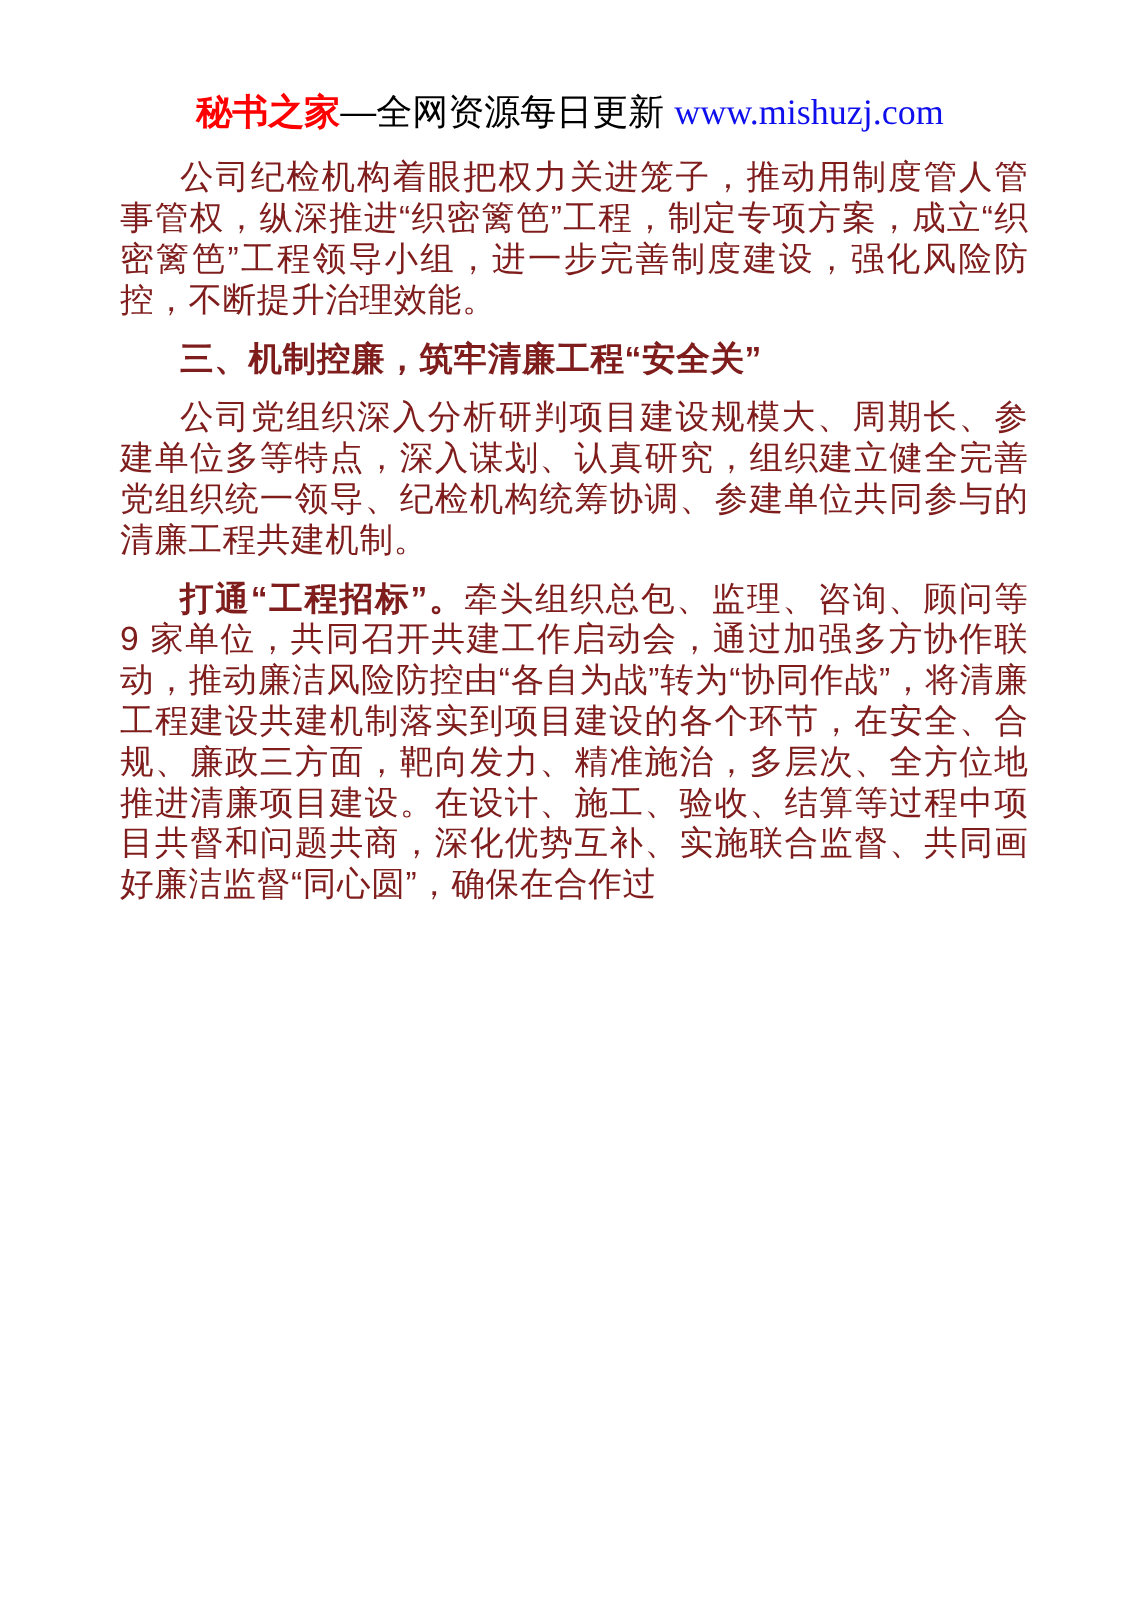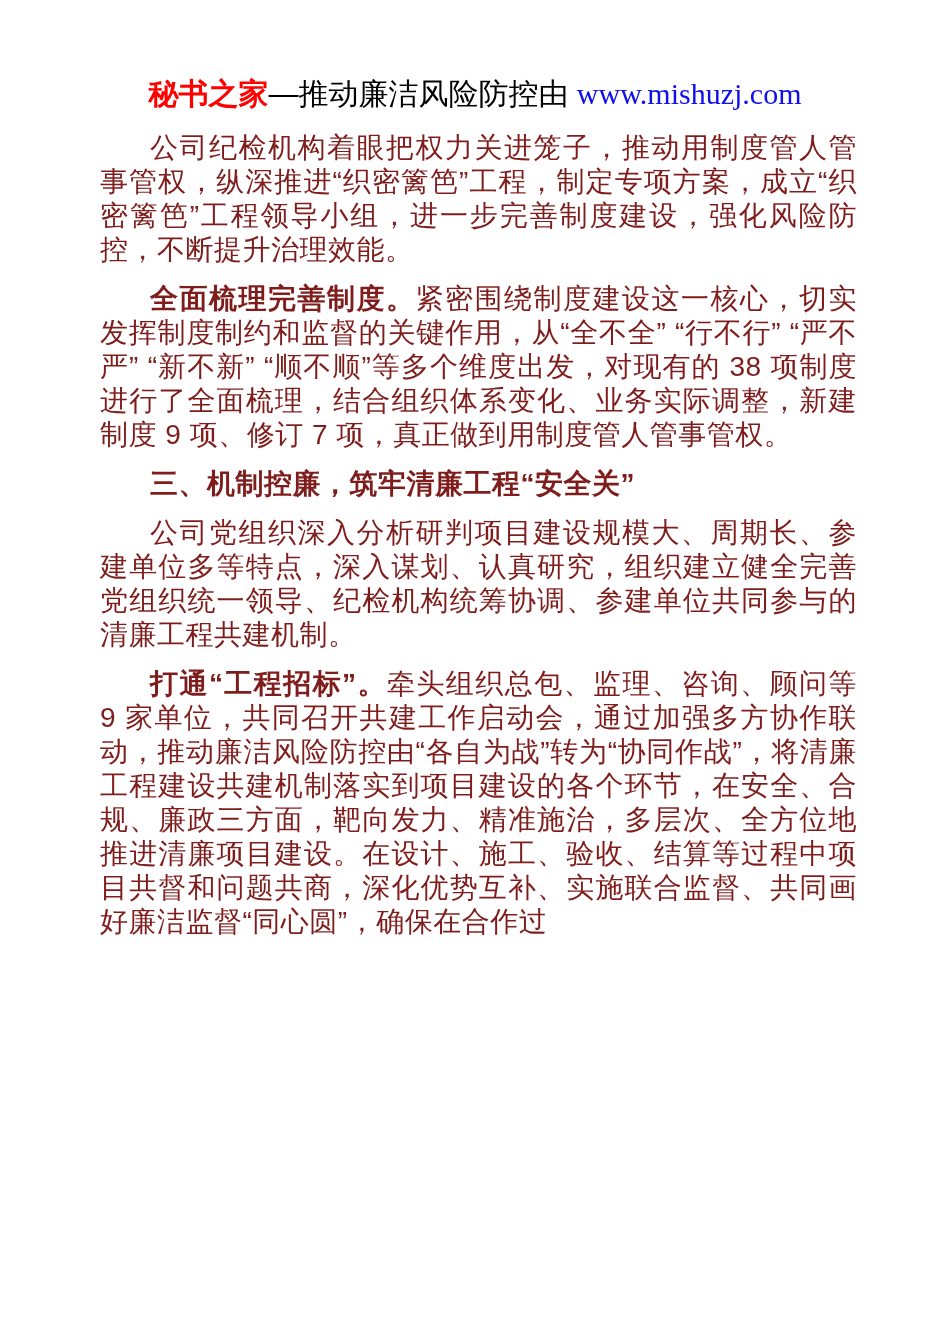--- a/index.html
+++ b/index.html
@@ -48,22 +48,21 @@
   }
   .article .lead {
     font-weight: bold;
   }
 </style>
 </head>
 <body>
 
 <div class="page">
   <div class="doc-header">
-    <span class="brand" style="color: rgb(255, 0, 0);">秘书之家</span><span class="tagline" style="color: rgb(0, 0, 0);">—推动廉洁风险防控由 </span><a class="site-url" href="#" style="color: rgb(15, 15, 238); font-family: Liberation Serif, serif;">www.mishuzj.com</a>
+    <span class="brand" style="color: rgb(255, 0, 0);">秘书之家</span><span class="tagline" style="color: rgb(0, 0, 0);">—全网资源每日更新 </span><a class="site-url" href="#" style="color: rgb(15, 15, 238); font-family: Liberation Serif, serif;">www.mishuzj.com</a>
   </div>
   <div class="article" id="article" style="color: #7f1d1d;">
       <p class="para">公司纪检机构着眼把权力关进笼子，推动用制度管人管事管权，纵深推进“织密篱笆”工程，制定专项方案，成立“织密篱笆”工程领导小组，进一步完善制度建设，强化风险防控，不断提升治理效能。</p>
-      <p class="para"><span class="lead">全面梳理完善制度。</span>紧密围绕制度建设这一核心，切实发挥制度制约和监督的关键作用，从“全不全” “行不行” “严不严” “新不新” “顺不顺”等多个维度出发，对现有的 38 项制度进行了全面梳理，结合组织体系变化、业务实际调整，新建制度 9 项、修订 7 项，真正做到用制度管人管事管权。</p>
       <p class="heading">三、机制控廉，筑牢清廉工程“安全关”</p>
       <p class="para">公司党组织深入分析研判项目建设规模大、周期长、参建单位多等特点，深入谋划、认真研究，组织建立健全完善党组织统一领导、纪检机构统筹协调、参建单位共同参与的清廉工程共建机制。</p>
       <p class="para"><span class="lead">打通“工程招标”。</span>牵头组织总包、监理、咨询、顾问等 9 家单位，共同召开共建工作启动会，通过加强多方协作联动，推动廉洁风险防控由“各自为战”转为“协同作战”，将清廉工程建设共建机制落实到项目建设的各个环节，在安全、合规、廉政三方面，靶向发力、精准施治，多层次、全方位地推进清廉项目建设。在设计、施工、验收、结算等过程中项目共督和问题共商，深化优势互补、实施联合监督、共同画好廉洁监督“同心圆”，确保在合作过</p>
     </div>
 </div>
 
 </body></html>

